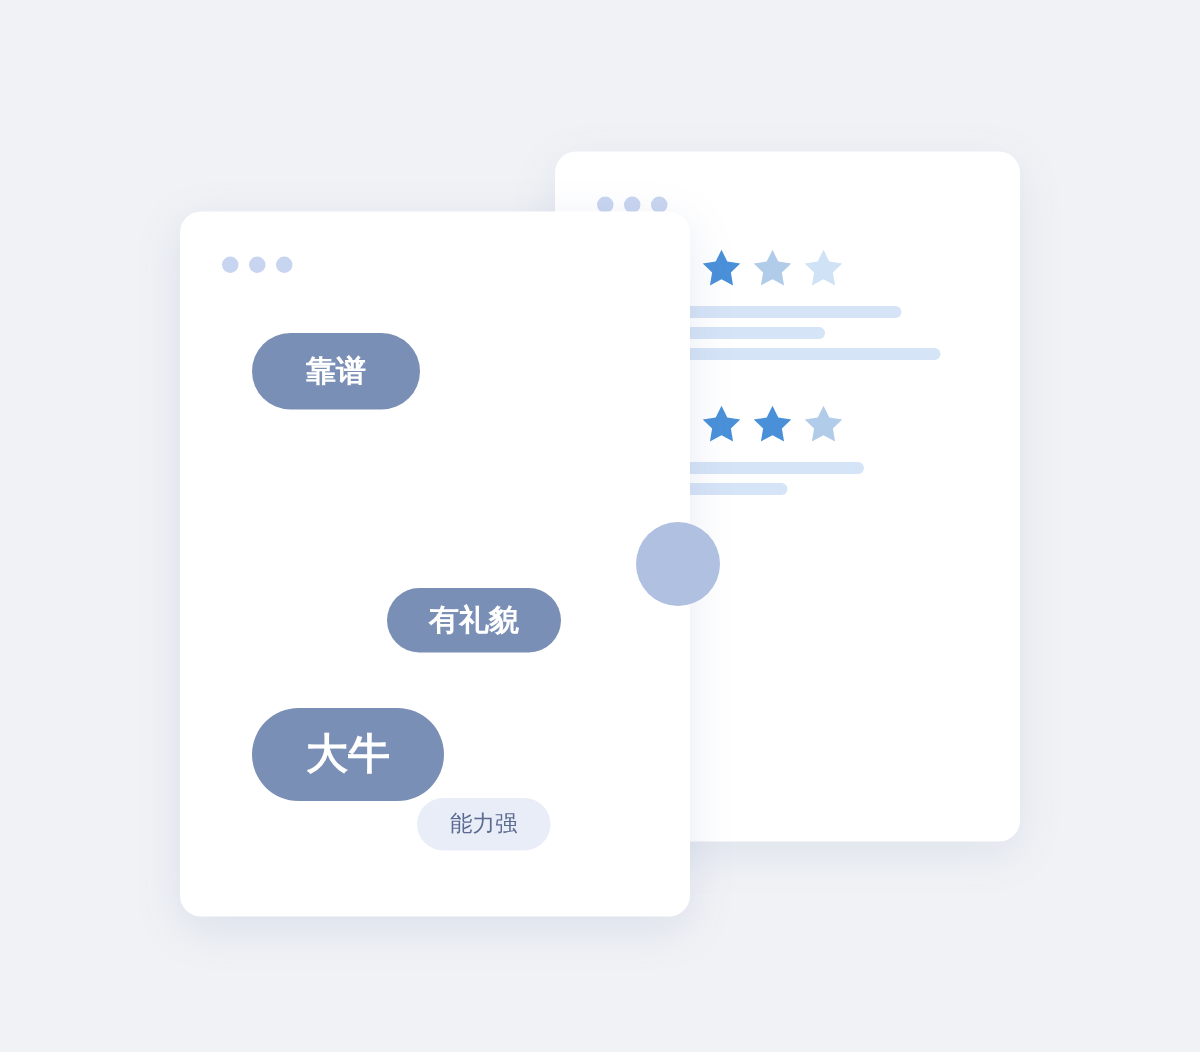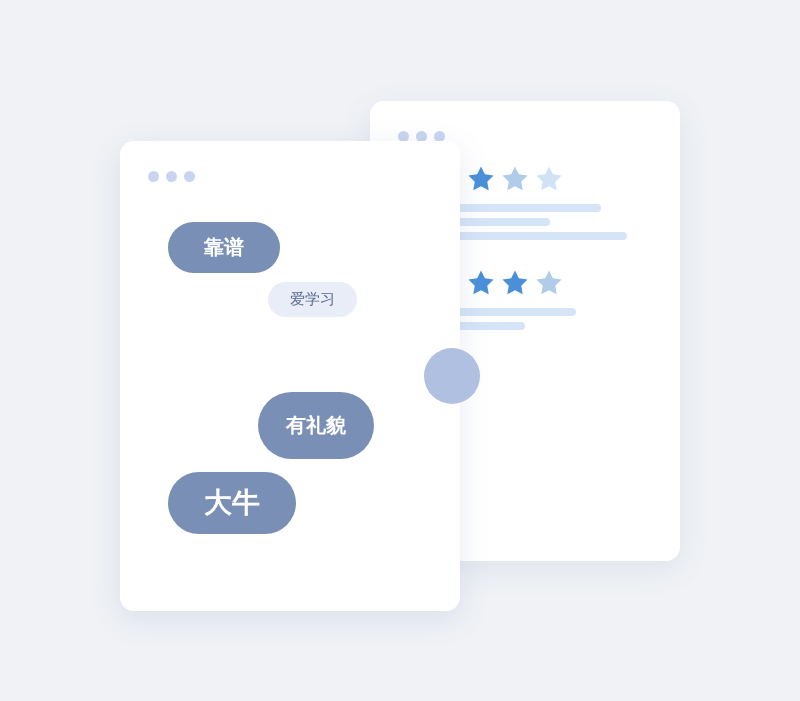--- a/index.html
+++ b/index.html
@@ -108,21 +108,21 @@
       align-items: center;
       justify-content: flex-start;
       font-size: 16px;
       font-weight: 500;
       white-space: nowrap;
     }
 
     .tag-dark {
       background: #7a8fb5;
       color: #ffffff;
-      padding: 20px 28px;
+      padding: 8px 28px;
       font-size: 18px;
       font-weight: 600;
     }
 
     .tag-light {
       background: #e8edf8;
       color: #5a6a90;
       padding: 8px 22px;
       font-size: 15px;
     }
@@ -279,33 +279,33 @@
       <div class="dot"></div>
       <div class="dot"></div>
     </div>
 
     <div class="tags-area">
 
       <div class="tag tag-dark tag-kapu">
         <span>靠谱</span>
       </div>
 
-      <div class="tag tag-light tag-aixuexi">
-        <span>爱学习</span>
-      </div>
 
 
       <div class="tag tag-dark tag-youli">
         <span>有礼貌</span>
       </div>
 
       <div class="tag tag-dark tag-daniu">
         <span>大牛</span>
       </div>
 
+      <div class="tag tag-light tag-nengli">
+        <span>能力强</span>
+      </div>
 
     </div>
 
     <div class="avatar-circle"></div>
   </div>
 
   <div class="watermark wm1">新图网</div>
   <div class="watermark wm2">新图网</div>
   <div class="watermark wm3">新图网</div>
   <div class="watermark wm4">新图网</div>

